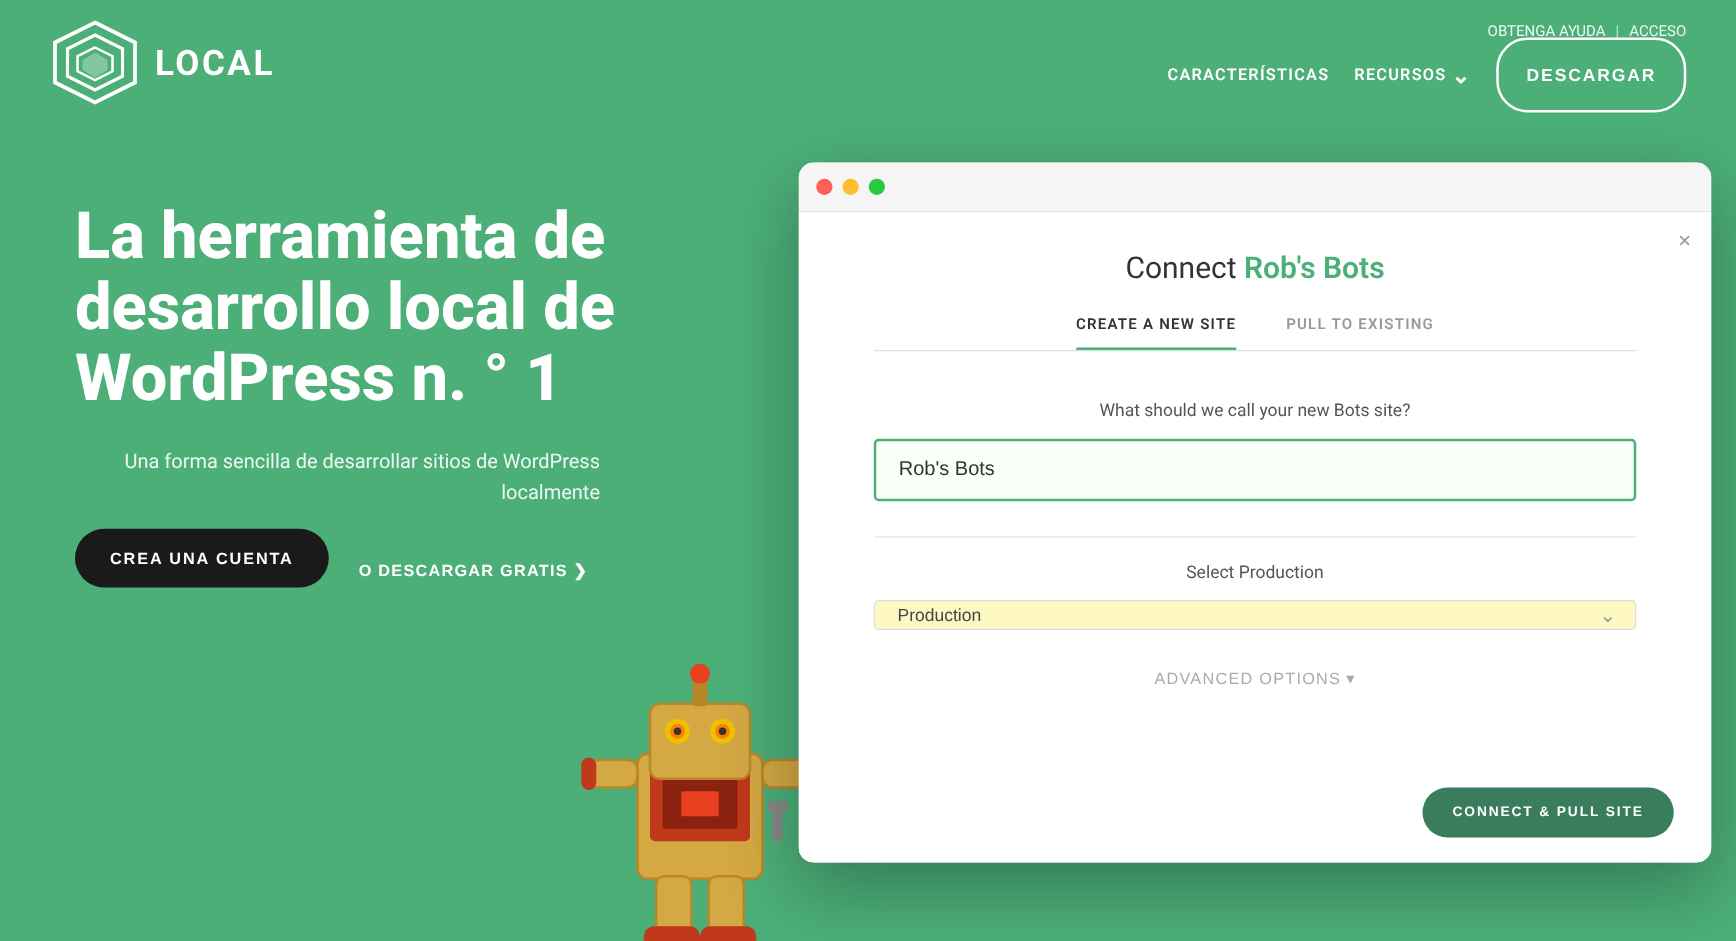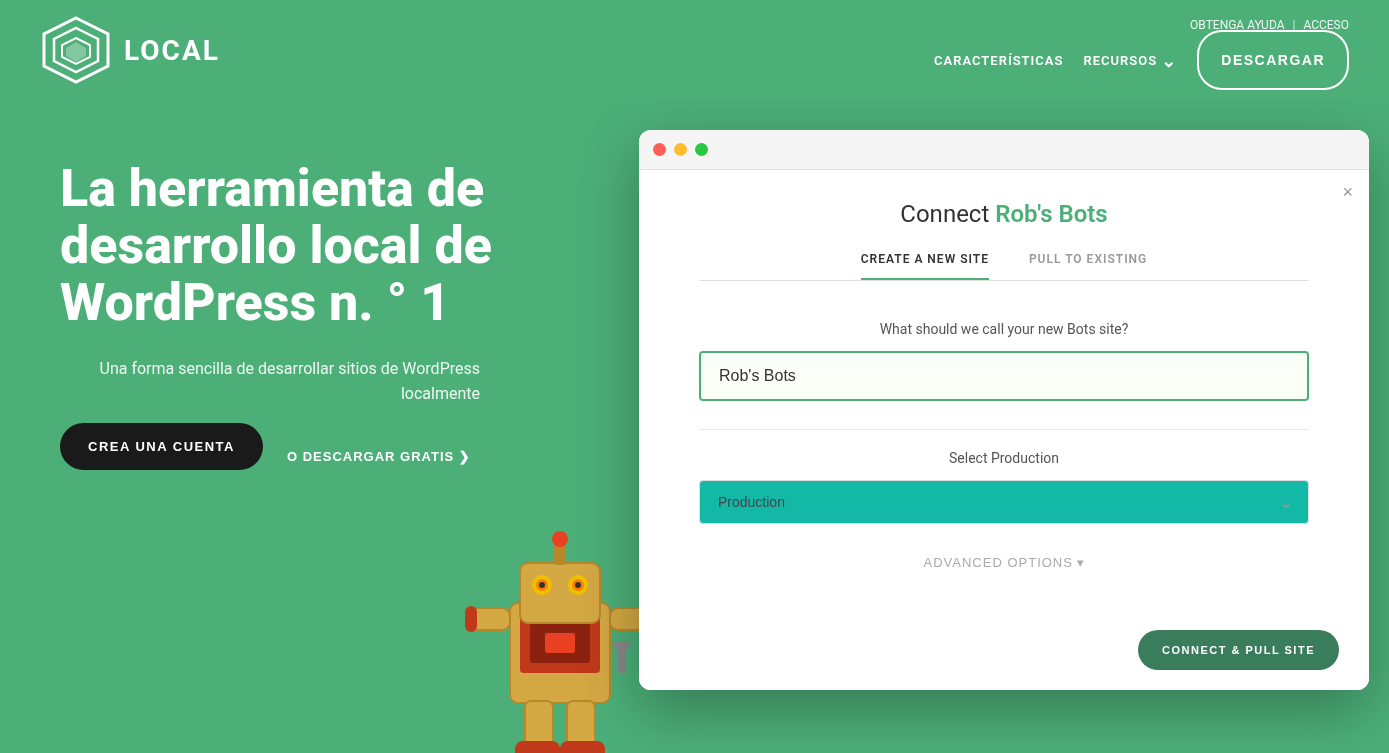--- a/index.html
+++ b/index.html
@@ -301,27 +301,27 @@
       color: #555;
       margin-bottom: 14px;
     }
 
     .form-select-wrapper {
       position: relative;
     }
 
     .form-select {
       width: 100%;
-      padding: 13px 18px;
+      padding: 3px 18px;
       font-size: 14px;
       border: 1px solid #ddd;
       border-radius: 4px;
       color: #444;
       appearance: none;
-      background: #14b8a6;
+      background: #fef9c3;
       cursor: pointer;
     }
 
     .form-select-arrow {
       position: absolute;
       right: 16px;
       top: 50%;
       transform: translateY(-50%);
       color: #999;
       pointer-events: none;

